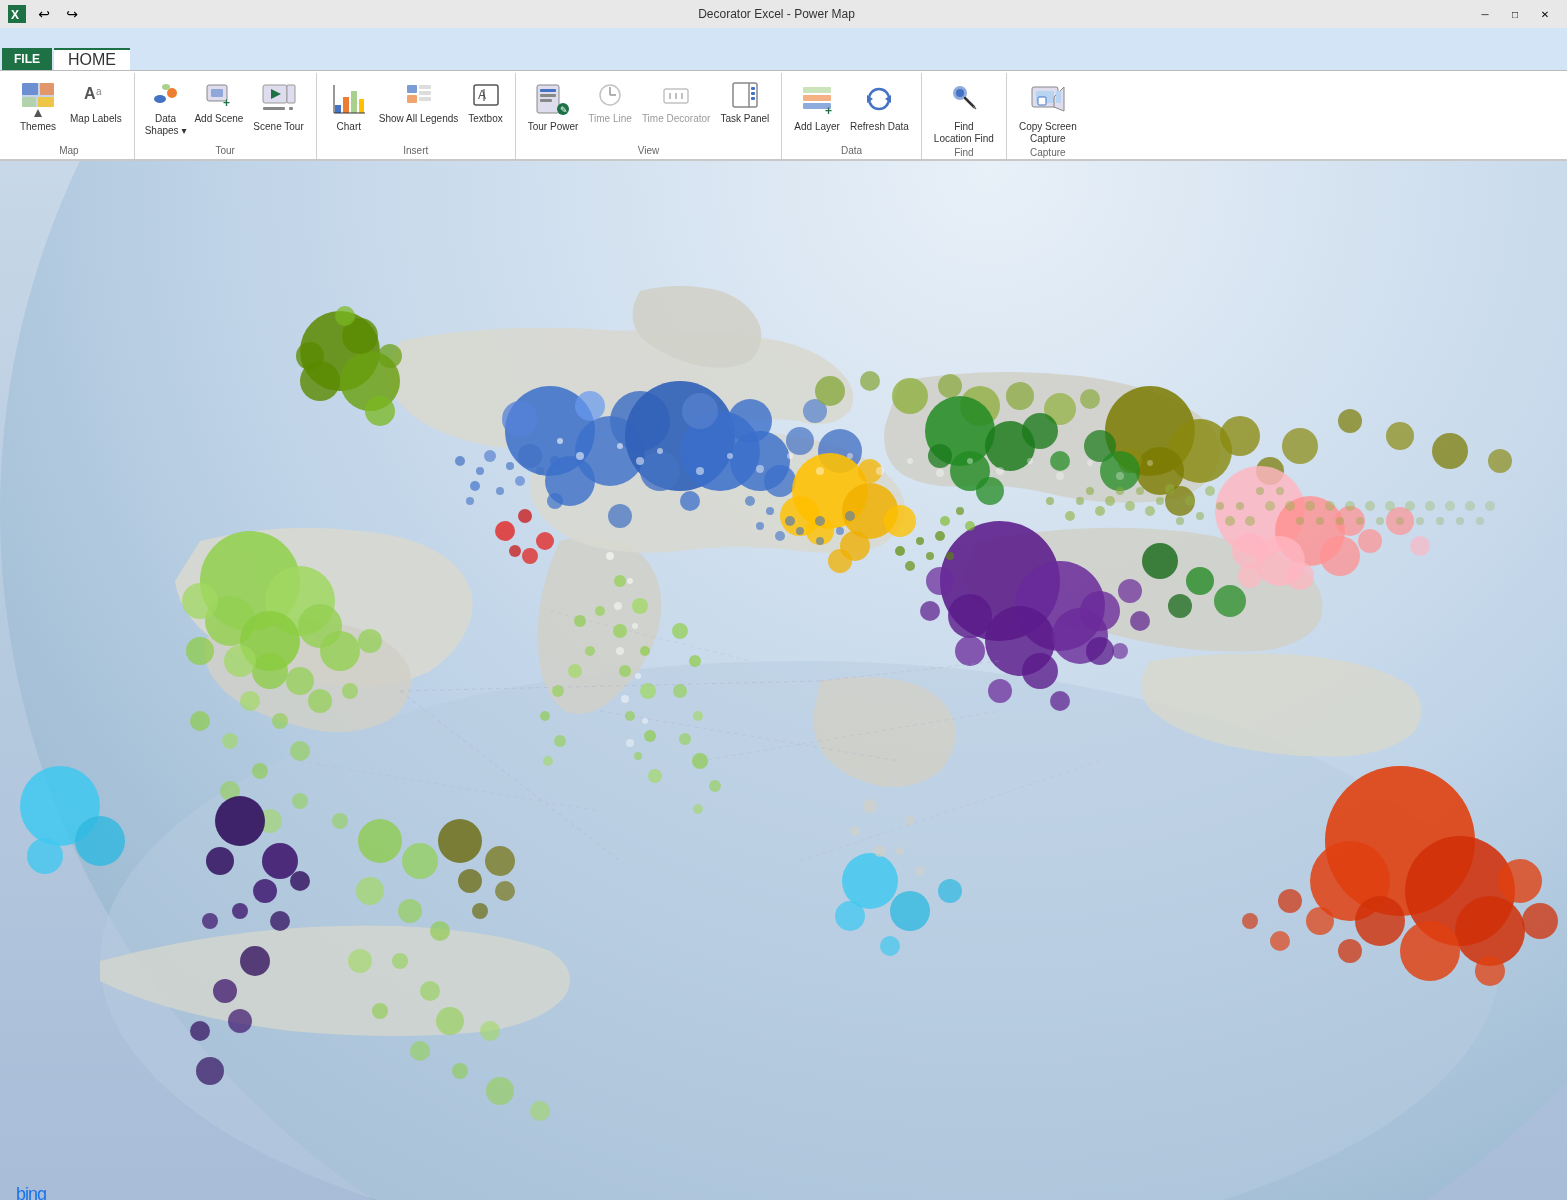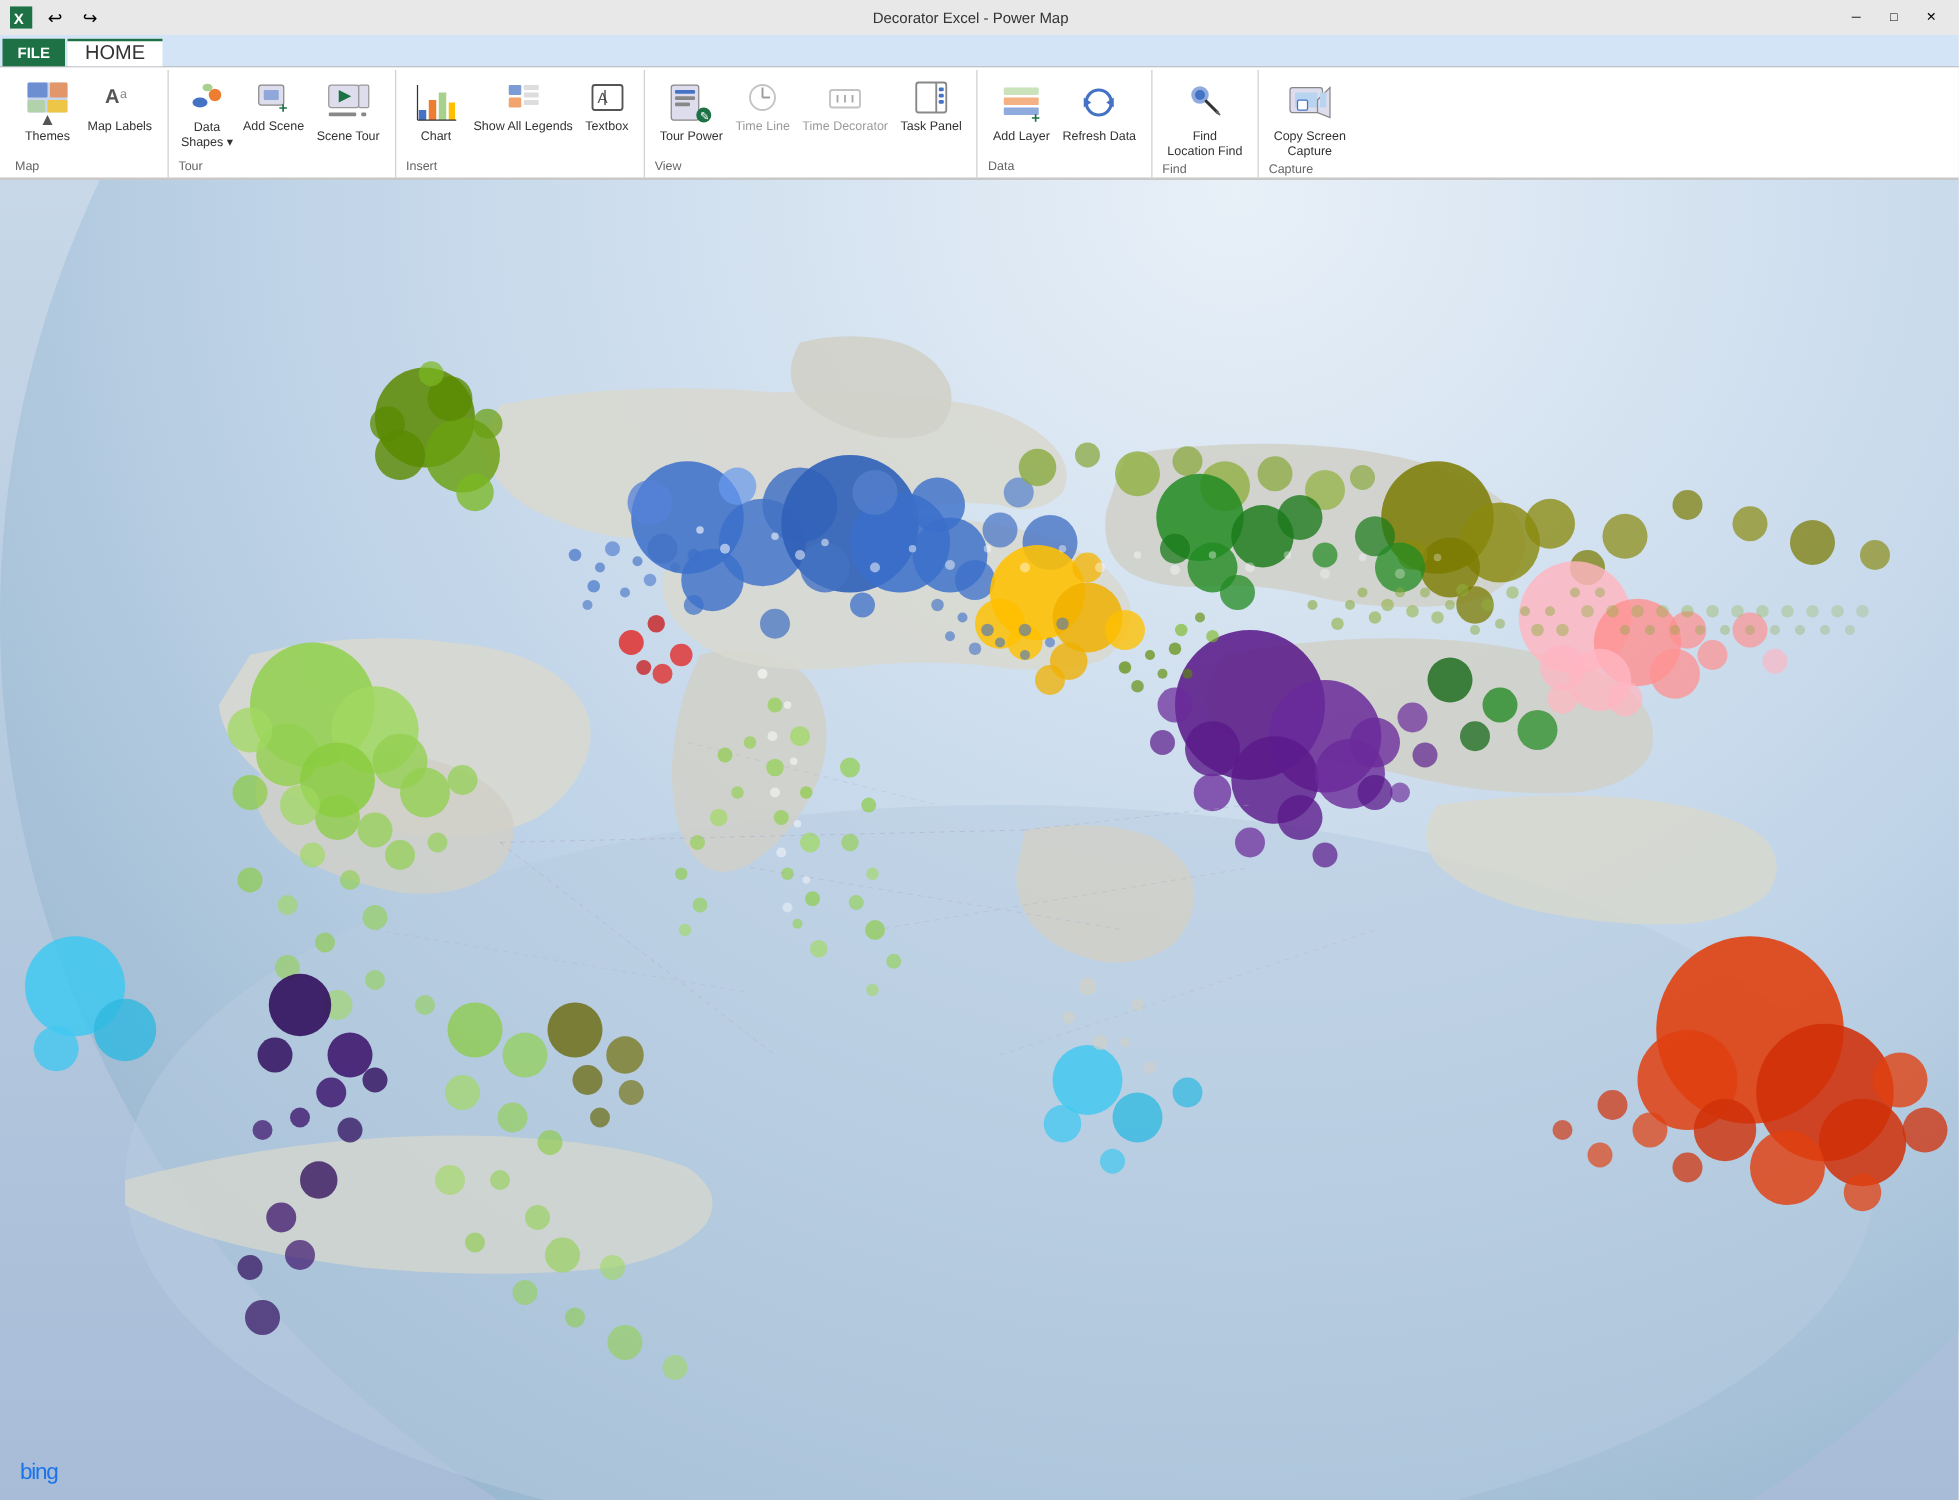--- a/index.html
+++ b/index.html
@@ -12,21 +12,21 @@
       height: 28px;
       background: #e8e8e8;
       padding: 0 8px;
       gap: 8px;
     }
 
     
     .tab-bar {
       display: flex;
       align-items: flex-end;
-      height: 26px;
+      height: 43px;
       background: #d4e4f7;
       border-bottom: 1px solid #bbb;
       padding-left: 2px;
     }
     .tab-file {
       background: #1e7145;
       color: white;
       padding: 3px 12px;
       font-size: 12px;
       font-weight: bold;
@@ -79,21 +79,21 @@
       padding: 2px 4px;
       border-radius: 2px;
       min-width: 40px;
     }
     .ribbon-item .icon { width: 32px; height: 32px; display: flex; align-items: center; justify-content: center; }
     .ribbon-item .icon-large { width: 40px; height: 40px; display: flex; align-items: center; justify-content: center; }
     .ribbon-item .label { font-size: 10px; color: #333; text-align: center; line-height: 1.2; margin-top: 2px; }
     .ribbon-label {
       font-size: 10px;
       color: #666;
-      text-align: left;
+      text-align: center;
       padding-bottom: 3px;
       margin-top: auto;
     }
 
     
     .map-area {
       width: 100%;
       height: calc(1200px - 144px);
       position: relative;
       overflow: hidden;

